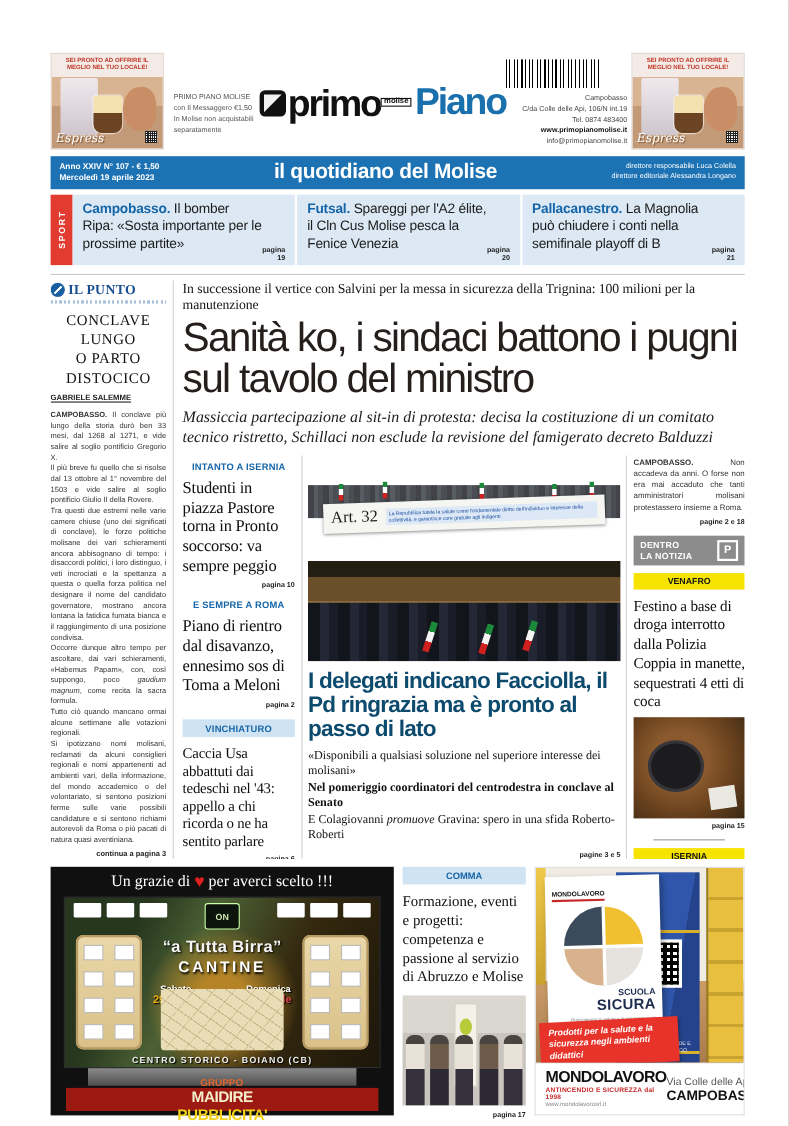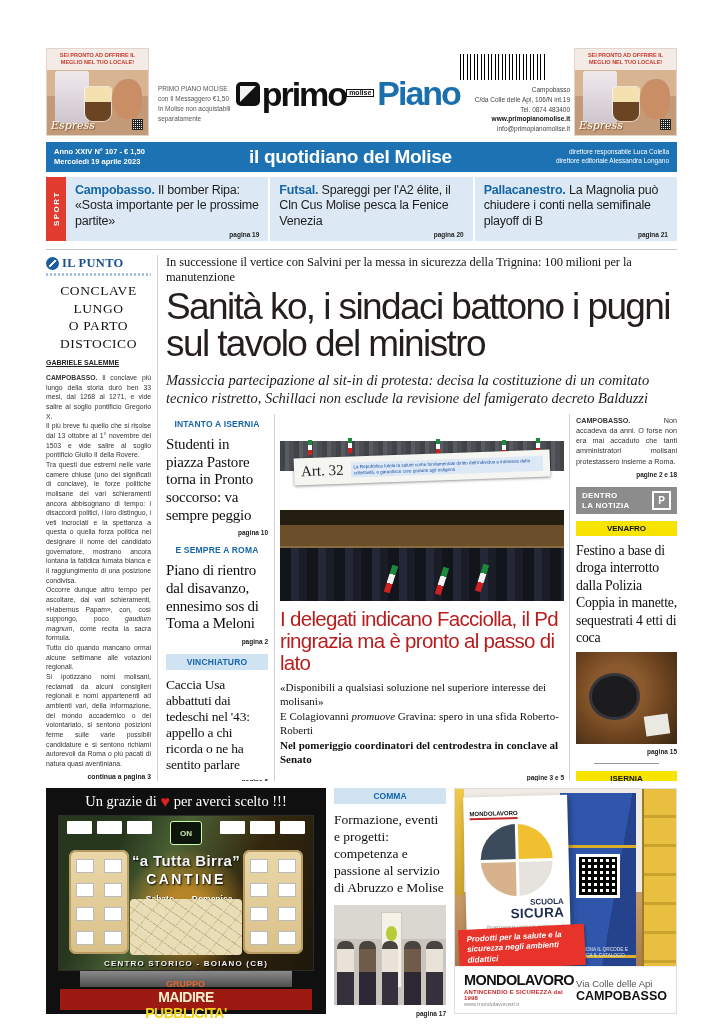--- a/index.html
+++ b/index.html
@@ -38,21 +38,21 @@
   .titlebar{display:flex;align-items:center;background:#1c72b3;color:#fff;height:30px;margin-top:2px;padding:0 8px;box-sizing:border-box;}
   .issue-block{font-size:7.5px;font-weight:700;line-height:1.35;white-space:nowrap;}
   .tagline{flex:1;text-align:center;font-size:19px;font-weight:700;letter-spacing:-0.3px;}
   .directors{font-size:6.5px;text-align:right;line-height:1.35;white-space:nowrap;}
 
   
   .sport{display:flex;margin-top:5px;height:64px;}
   .sport-label{width:20px;background:#e23b30;color:#fff;display:flex;align-items:center;justify-content:center;}
   .sport-label span{writing-mode:vertical-rl;transform:rotate(180deg);font-size:8px;font-weight:700;letter-spacing:1.5px;}
   .sport-items{flex:1;background:#dce9f4;display:flex;}
-  .sport-item{flex:1;padding:6px 9px 3px;display:flex;flex-direction:column;box-sizing:border-box;}
+  .sport-item{flex:1;padding:6px 9px 3px;display:flex;flex-direction:row;box-sizing:border-box;}
   .sport-item + .sport-item{border-left:2px solid #fff;}
   .sport-text{font-size:12.5px;line-height:1.22;color:#1d1d1d;letter-spacing:-0.2px;}
   .lead-blue{color:#1565a8;font-weight:700;}
   .pageref{margin-top:auto;text-align:right;font-size:6.5px;font-weight:700;color:#222;}
 
   
   .main{display:flex;margin-top:8px;border-top:1px solid #c9c9c9;padding-top:5px;height:526px;overflow:hidden;}
   .punto-col{width:112px;box-sizing:border-box;border-right:1px solid #d2d2d2;padding:1px 6px 0 0;overflow:hidden;}
   .punto-head{display:flex;align-items:center;gap:3px;padding-bottom:2px;}
   .punto-icon{width:13px;height:13px;border-radius:50%;background:#1a5fa0;position:relative;flex:0 0 auto;}
@@ -89,21 +89,21 @@
   .art-big{font-family:"Liberation Serif",serif;font-size:15px;color:#1c1c1c;white-space:nowrap;}
   .art-small{flex:1;margin-left:7px;font-size:4.6px;color:#1a4fa0;line-height:1.25;background:#dde8f6;padding:2px 3px;}
   .photo2{height:112px;margin-top:3px;position:relative;overflow:hidden;
     background:linear-gradient(180deg,#241d12 0 16%,#6b4e2a 16% 40%,#8a6a3f 40% 58%,#57411f 58% 70%,#2e2517 70% 100%);}
   .crowd2{position:absolute;bottom:0;height:58%;left:0;right:0;
     background:repeating-linear-gradient(90deg,#13151c 0 11px,#242836 11px 19px,#1a1d27 19px 27px);}
   .sash2{position:absolute;width:6px;height:28px;transform:rotate(18deg);
     background:linear-gradient(180deg,#1b8a3a 0 33%,#f4f4f4 33% 66%,#d02020 66% 100%);}
 
   .article2{padding-top:7px;}
-  .a2-title{font-size:20.5px;font-weight:400;line-height:1.08;letter-spacing:-0.7px;color:#b91c1c;}
+  .a2-title{font-size:20.5px;font-weight:700;line-height:1.08;letter-spacing:-0.7px;color:#0c4a6e;}
   .a2-decks{margin-top:6px;}
   .a2-deck{font-family:"Liberation Serif",serif;font-size:11px;line-height:1.32;color:#111;}
   .a2-deck .em{font-style:italic;}
   .a2-deck.b{font-weight:700;}
   .a2-page{text-align:right;font-size:6.5px;font-weight:700;margin-top:7px;}
 
   .right-col{flex:1;box-sizing:border-box;padding-left:6px;min-width:0;}
   .brief{font-size:7.2px;line-height:1.42;text-align:justify;color:#333;margin-top:2px;}
   .brief .lead-b{font-weight:700;}
   .brief-page{text-align:right;font-size:6.5px;font-weight:700;margin:4px 0 9px;}
@@ -114,21 +114,21 @@
   .rc-title{font-family:"Liberation Serif",serif;font-size:13.8px;line-height:1.26;color:#0e0e0e;letter-spacing:-0.2px;}
   .rc-photo{height:92px;margin-top:6px;position:relative;overflow:hidden;
     background:radial-gradient(circle at 42% 42%,#8a5a2e 0 32%,#6e441f 58%,#3a2814 100%);}
   .tray{position:absolute;left:16%;top:26%;width:44%;height:44%;border-radius:50%;background:#1c1c1f;box-shadow:0 0 0 3px #35353a;}
   .packet{position:absolute;right:8%;bottom:10%;width:24%;height:22%;background:#e9e9e2;transform:rotate(-8deg);}
   .rc-page{text-align:right;font-size:6.5px;font-weight:700;margin:4px 0 2px;}
   .rc-div{border-top:1px solid #999;width:64%;margin:8px auto 2px;}
 
   
   .bottom{display:flex;gap:8px;margin-top:7px;}
-  .ad-beer{width:280px;height:226px;background:#101010;display:flex;flex-direction:column;box-sizing:border-box;}
+  .ad-beer{width:312px;height:226px;background:#101010;display:flex;flex-direction:column;box-sizing:border-box;}
   .beer-head{color:#fff;font-family:"Liberation Serif",serif;font-size:14.5px;text-align:center;padding:5px 0 4px;}
   .heart{color:#e02020;font-size:16px;vertical-align:-1px;}
   .beer-board{flex:1;margin:0 12px;position:relative;overflow:hidden;border:1px solid #2d2d2d;
     background:radial-gradient(circle at 50% 62%,#b58427 0 14%,transparent 40%),
       linear-gradient(115deg,#26371e 0 22%,#4c6135 40%,#34290f 66%,#1d160a 100%);}
   .spr{position:absolute;top:5px;left:8px;right:8px;display:flex;gap:5px;}
   .spr i{width:25px;height:13px;background:#fff;border-radius:1px;}
   .spr .gap{flex:1;background:transparent;}
   .spr .onlogo{width:30px;height:22px;background:#0d140b;border:1px solid #cfa;border-radius:3px;color:#cfe8b0;
     font-size:8px;font-weight:700;display:flex;align-items:center;justify-content:center;}
@@ -335,22 +335,22 @@
             <div class="crowd2"></div>
             <span class="sash2" style="left:38%;bottom:8%"></span>
             <span class="sash2" style="left:56%;bottom:6%"></span>
             <span class="sash2" style="left:70%;bottom:10%"></span>
           </div>
 
           <div class="article2">
             <div class="a2-title">I delegati indicano Facciolla, il Pd ringrazia ma è pronto al passo di lato</div>
             <div class="a2-decks">
               <div class="a2-deck">«Disponibili a qualsiasi soluzione nel superiore interesse dei molisani»</div>
+              <div class="a2-deck b">Nel pomeriggio coordinatori del centrodestra in conclave al Senato</div>
               <div class="a2-deck"><span>E Colagiovanni </span><span class="em">promuove</span><span> Gravina: spero in una sfida Roberto-Roberti</span></div>
-              <div class="a2-deck b">Nel pomeriggio coordinatori del centrodestra in conclave al Senato</div>
             </div>
             <div class="a2-page">pagine 3 e 5</div>
           </div>
         </div>
 
         <div class="right-col">
           <div class="brief">
             <span class="lead-b">CAMPOBASSO.</span>
             <span>Non accadeva da anni. O forse non era mai accaduto che tanti amministratori molisani protestassero insieme a Roma.</span>
           </div>

